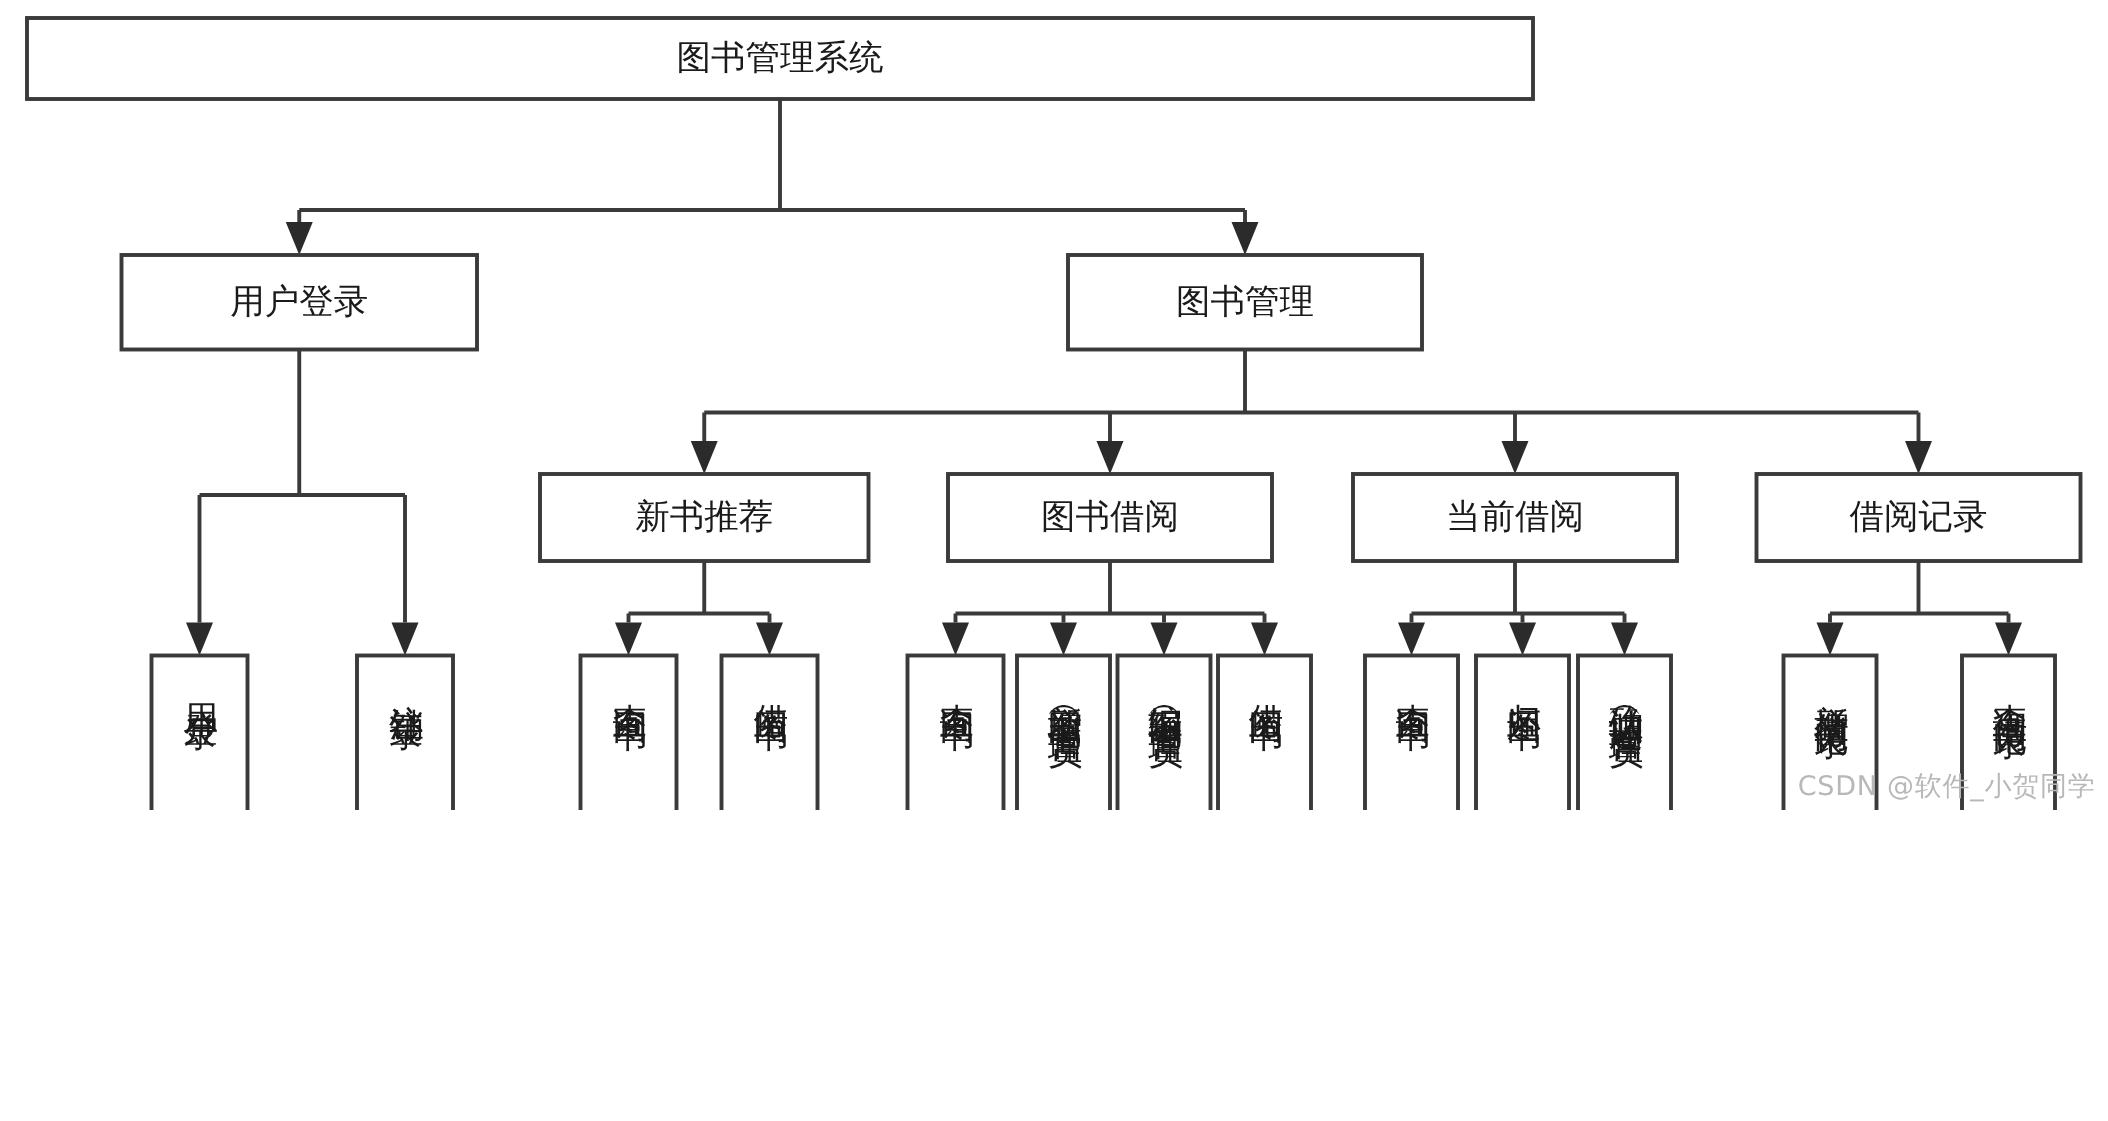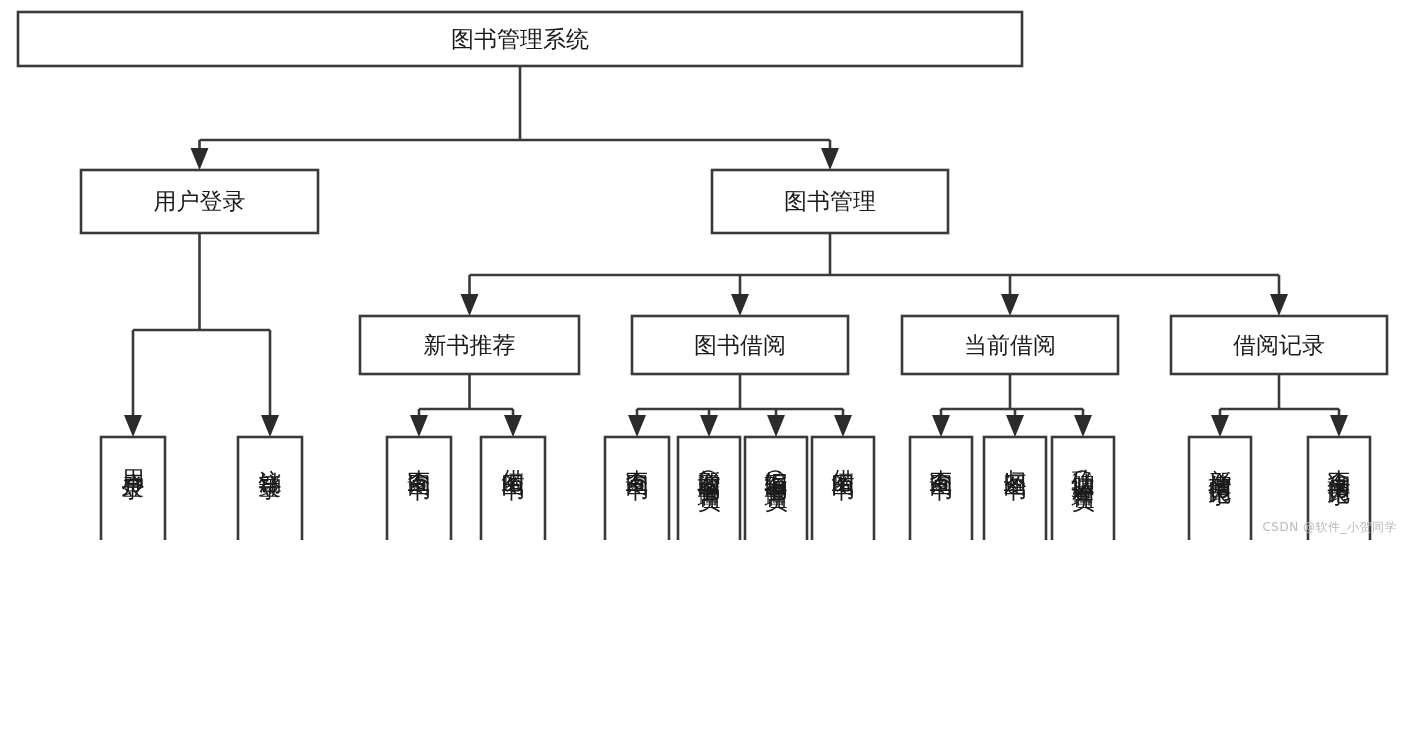--- a/index.html
+++ b/index.html
@@ -64,21 +64,21 @@
     line-height: 1.18;
     letter-spacing: 3px;
     color: #1a1a1a;
     white-space: nowrap;
   }
   .watermark {
     position: absolute;
     right: 8px;
     bottom: 4px;
     font-family: "DejaVu Sans", "Liberation Sans", sans-serif;
-    font-size: 12px;
+    font-size: 18px;
     color: #b8b8b8;
     letter-spacing: 0.5px;
     white-space: nowrap;
     text-align: center;
   }
 </style>
 </head>
 <body>
 
 <div id="diagram-root">

